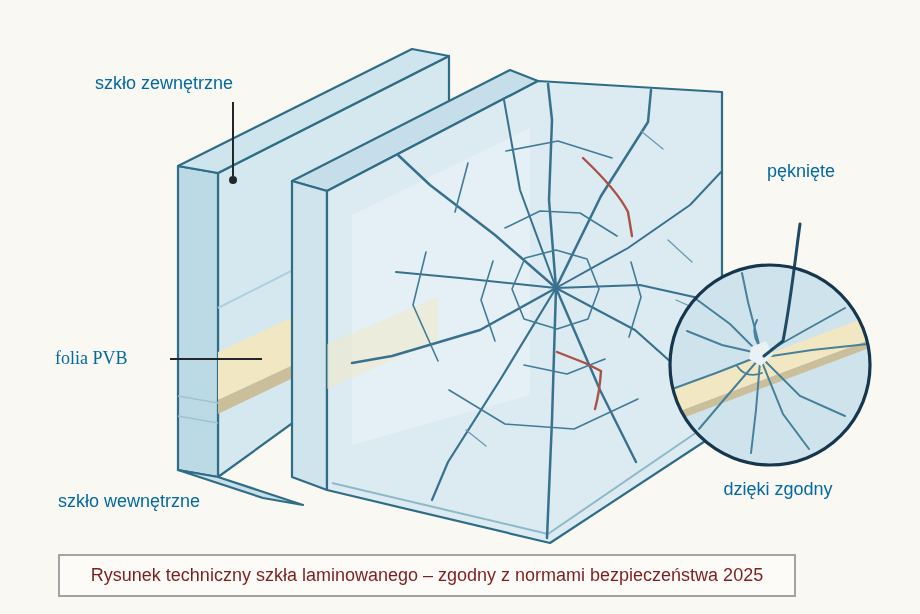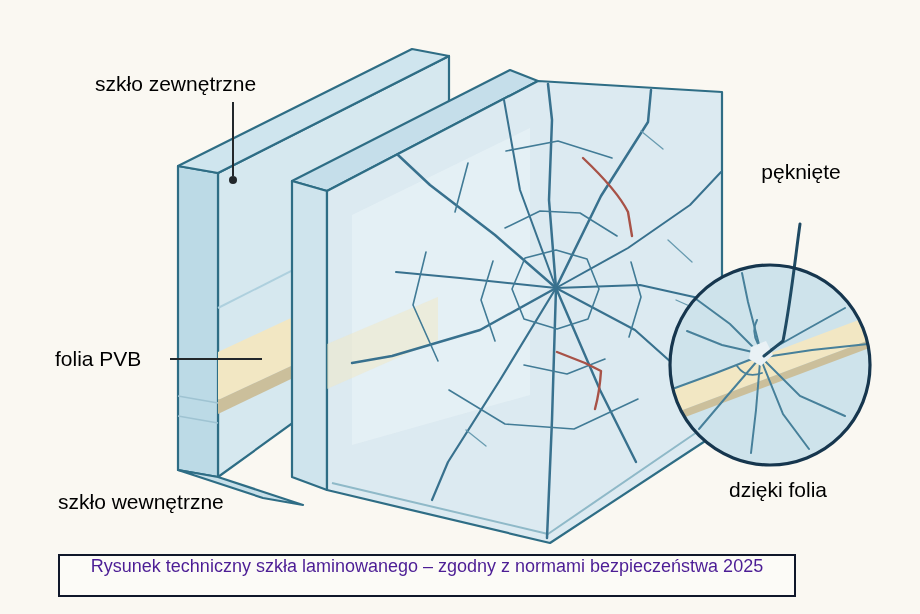--- a/index.html
+++ b/index.html
@@ -3,29 +3,29 @@
 <meta charset="utf-8">
 <style>
   html,body{margin:0;padding:0;}
   body{
     width:920px;height:614px;position:relative;overflow:hidden;
     background:#faf8f2;
     font-family:"Liberation Sans","DejaVu Sans",sans-serif;
   }
   #stage{position:absolute;left:0;top:0;width:920px;height:614px;}
   .lbl{
-    position:absolute;color:#000000;font-size:21px;line-height:27px;
+    position:absolute;color:#0369a1;font-size:18px;line-height:27px;
     white-space:nowrap;
   }
   .lbl.two{white-space:normal;text-align:center;line-height:31px;}
   .caption-box{
     position:absolute;left:58px;top:554px;width:734px;height:39px;
-    border:2px solid #0f172a;background:#fcfbf7;
-    display:flex;justify-content:center;
-    font-size:18px;color:#4c1d95;letter-spacing:0px;
+    border:2px solid #a3a3a3;background:#fcfbf7;
+    display:flex;align-items:center;justify-content:center;
+    font-size:18px;color:#7f1d1d;letter-spacing:0px;
   }
 </style>
 </head>
 <body>
 
 <svg id="stage" viewBox="0 0 920 614" xmlns="http://www.w3.org/2000/svg">
 
   <rect x="0" y="0" width="920" height="614" fill="#faf8f2"></rect>
 
   <g stroke="#2e6d85" stroke-width="2.2" stroke-linejoin="round">
@@ -120,27 +120,27 @@
       </g>
       <polygon points="751,347 766,341 773,355 761,366 749,359" fill="#e9f1f5"></polygon>
     </g>
     <path d="M800,224 C796,252 791,300 783,341 L764,356" fill="none" stroke="#1f4a63" stroke-width="3" stroke-linecap="round"></path>
     <circle cx="770" cy="365" r="100" fill="none" stroke="#16364e" stroke-width="3.2"></circle>
   </g>
 </svg>
 
 <div class="lbl" style="left:95px;top:70px;">szkło zewnętrzne</div>
 
-<div class="lbl" style="left:55px;top:345px;">folia PVB</div>
+<div class="lbl" style="left:55px;top:345px;font-family:Liberation Serif, serif;">folia PVB</div>
 
 <div class="lbl" style="left:58px;top:488px;">szkło wewnętrzne</div>
 
 <div class="lbl two" style="left:716px;top:156px;width:170px;">
   <span style="display:block;">pęknięte</span>
 </div>
 
 <div class="lbl two" style="left:658px;top:474px;width:240px;">
-  <span style="display:block;">dzięki folia</span>
+  <span style="display:block;">dzięki zgodny</span>
 </div>
 
 <div class="caption-box">
   <span>Rysunek techniczny szkła laminowanego – zgodny z normami bezpieczeństwa 2025</span>
 </div>
 
 </body></html>

